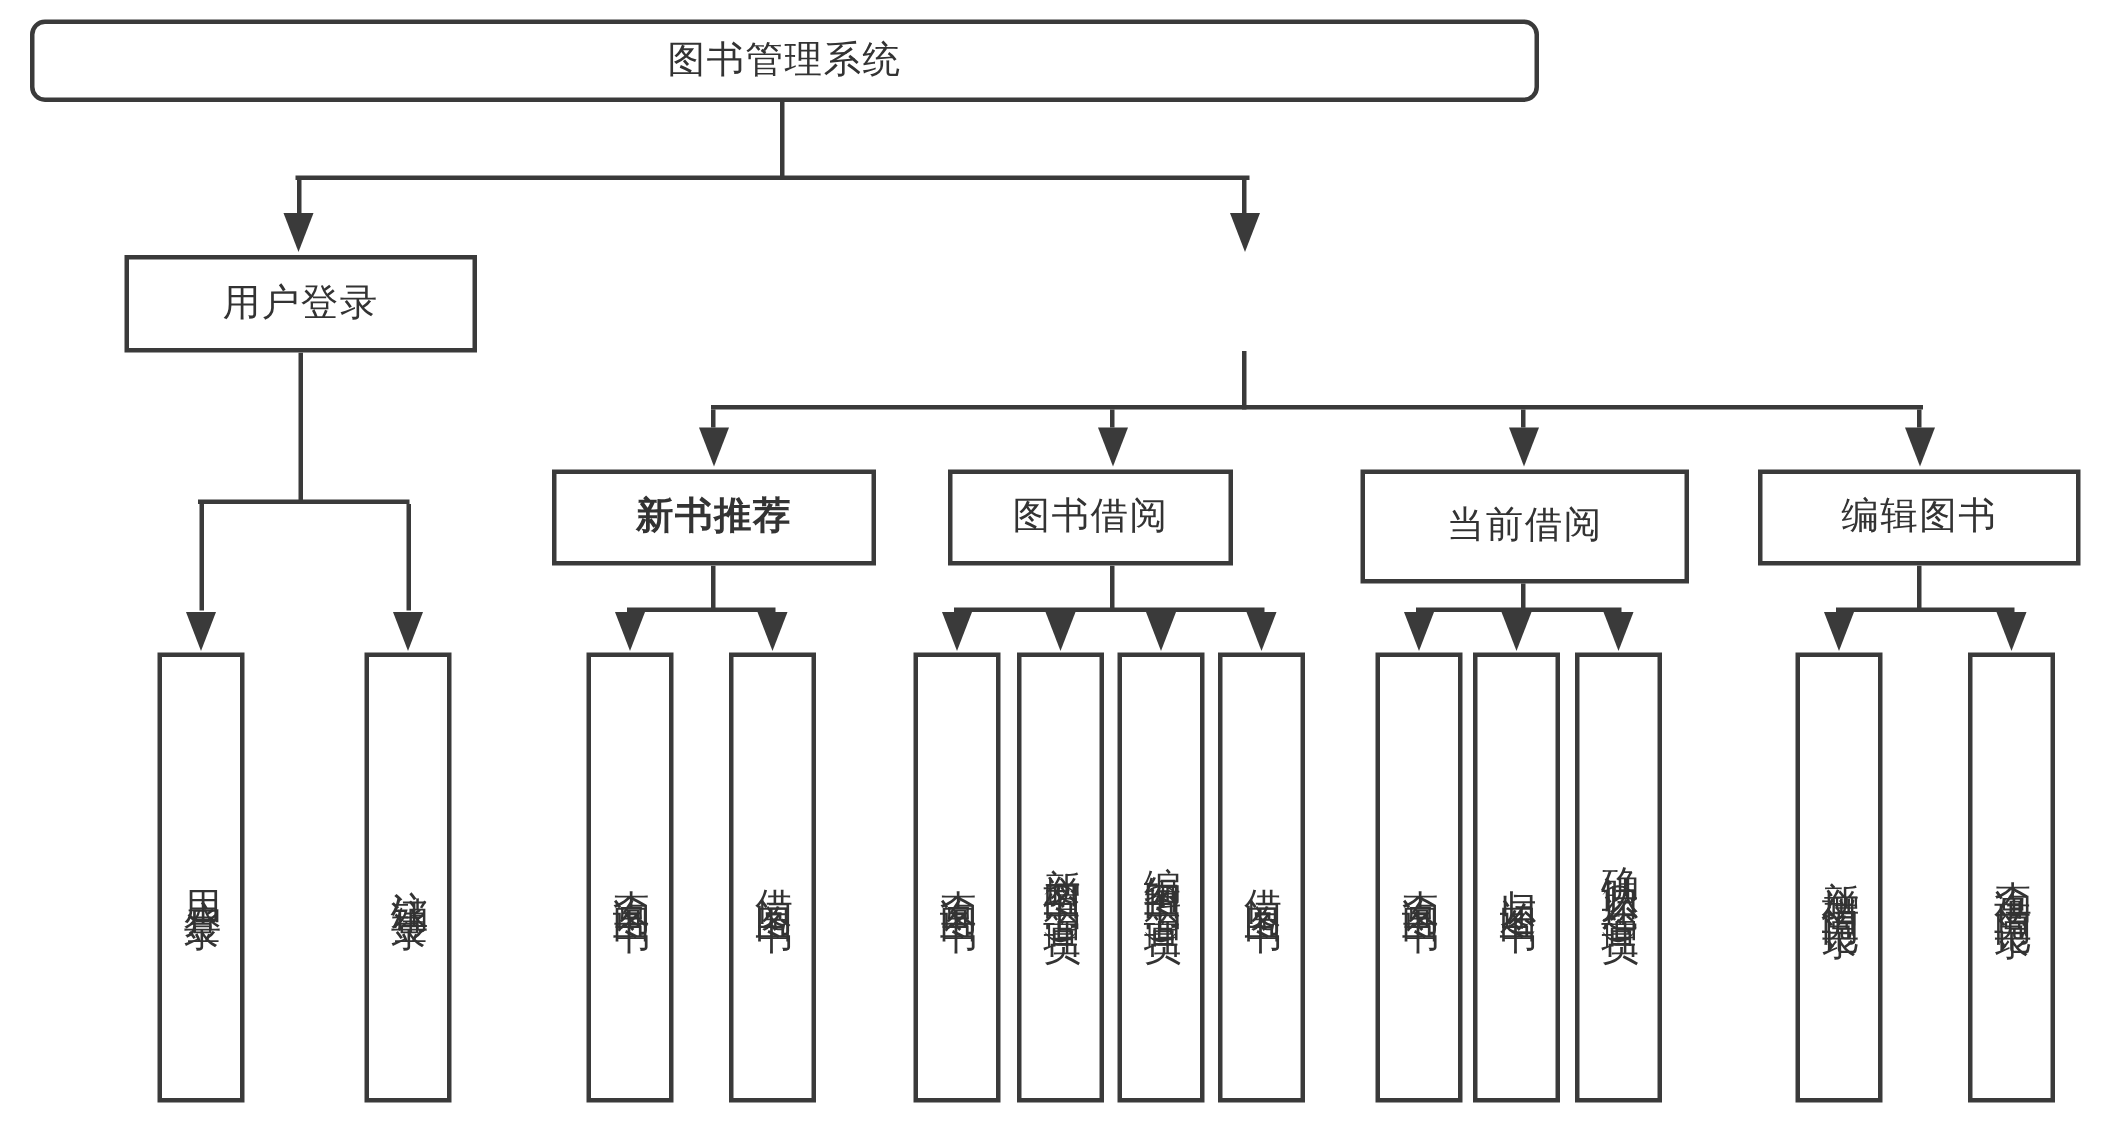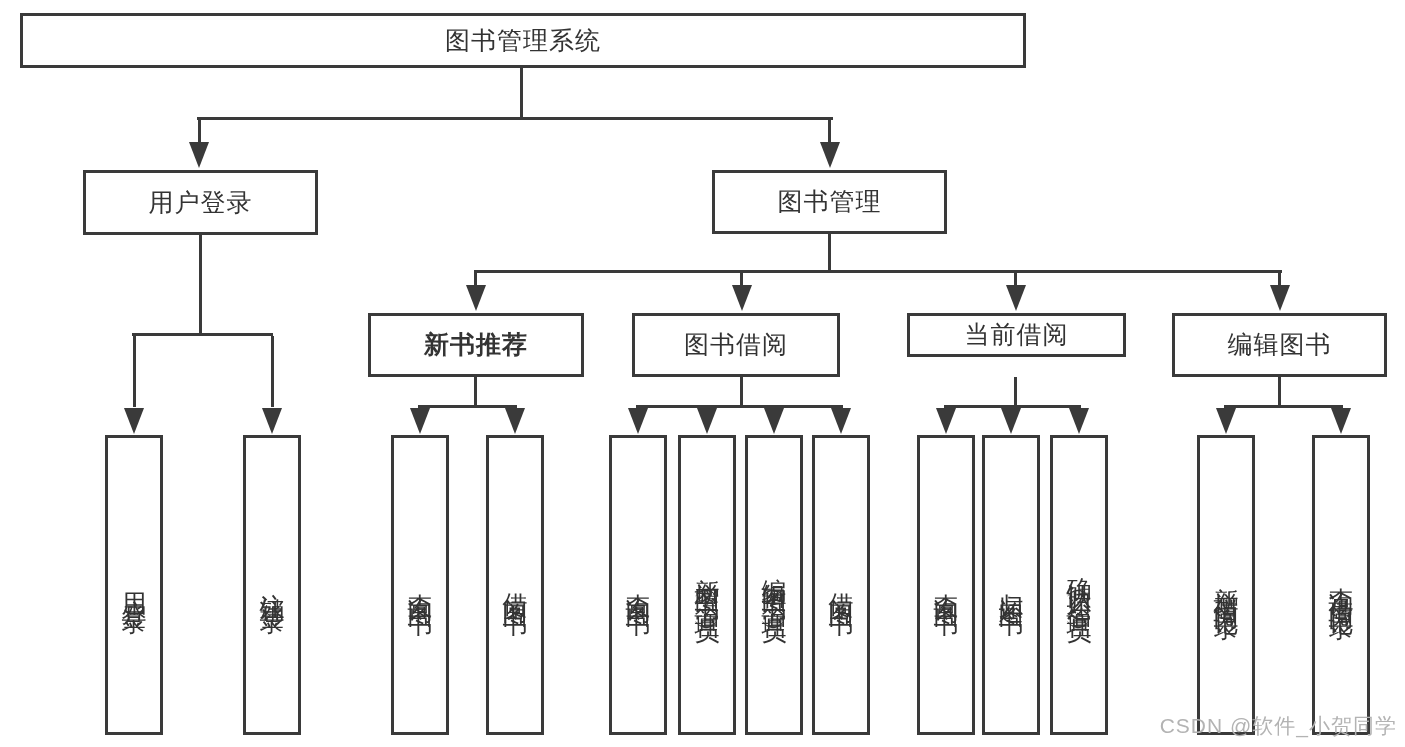--- a/index.html
+++ b/index.html
@@ -27,36 +27,33 @@
   .watermark{
     position:absolute;top:712px;right:8px;font-size:21px;color:#b3b3b3;
     white-space:nowrap;z-index:5;letter-spacing:1px;
   }
 </style>
 </head>
 <body>
 
 <div class="stage">
 
-  <div class="box" style="left:20px;top:13px;width:1006px;height:55px;">
+  <div class="box" style="left:20px;top:13px;width:1006px;height:55px;border-radius:10px;">
     <span class="lbl">图书管理系统</span>
   </div>
 
   <div class="vl" style="left:520px;top:68px;height:52px;"></div>
   <div class="hl" style="left:197px;top:117px;width:636px;"></div>
   <div class="vl" style="left:198px;top:120px;height:22px;"></div>
   <div class="vl" style="left:828px;top:120px;height:22px;"></div>
   <div class="ar" style="left:189px;top:142px;"></div>
   <div class="ar" style="left:820px;top:142px;"></div>
 
   <div class="box" style="left:83px;top:170px;width:235px;height:65px;">
     <span class="lbl">用户登录</span>
-  </div>
-  <div class="box" style="left:712px;top:170px;width:235px;height:64px;">
-    <span class="lbl">图书管理</span>
   </div>
 
   <div class="vl" style="left:199px;top:235px;height:101px;"></div>
   <div class="hl" style="left:132px;top:333px;width:141px;"></div>
   <div class="vl" style="left:133px;top:336px;height:71px;"></div>
   <div class="vl" style="left:271px;top:336px;height:71px;"></div>
   <div class="ar" style="left:124px;top:408px;"></div>
   <div class="ar" style="left:262px;top:408px;"></div>
 
   <div class="vl" style="left:828px;top:234px;height:39px;"></div>
@@ -66,24 +63,24 @@
   <div class="vl" style="left:1014px;top:273px;height:12px;"></div>
   <div class="vl" style="left:1278px;top:273px;height:12px;"></div>
   <div class="ar" style="left:466px;top:285px;"></div>
   <div class="ar" style="left:732px;top:285px;"></div>
   <div class="ar" style="left:1006px;top:285px;"></div>
   <div class="ar" style="left:1270px;top:285px;"></div>
 
   <div class="box" style="left:368px;top:313px;width:216px;height:64px;font-weight:bold;">
     <span class="lbl">新书推荐</span>
   </div>
-  <div class="box" style="left:632px;top:313px;width:208px;height:64px;">
+  <div class="box" style="left:632px;top:313px;width:190px;height:64px;">
     <span class="lbl">图书借阅</span>
   </div>
-  <div class="box" style="left:907px;top:313px;width:219px;height:44px;">
+  <div class="box" style="left:907px;top:313px;width:219px;height:76px;">
     <span class="lbl">当前借阅</span>
   </div>
   <div class="box" style="left:1172px;top:313px;width:215px;height:64px;">
     <span class="lbl">编辑图书</span>
   </div>
 
   <div class="vl" style="left:474px;top:377px;height:31px;"></div>
   <div class="hl" style="left:418px;top:405px;width:99px;"></div>
   <div class="ar" style="left:410px;top:408px;"></div>
   <div class="ar" style="left:505px;top:408px;"></div>
@@ -143,15 +140,14 @@
     <span class="lbl">确认归还（管理员）</span>
   </div>
 
   <div class="box leaf" style="left:1197px;top:435px;width:58px;height:300px;">
     <span class="lbl">新增借阅记录</span>
   </div>
   <div class="box leaf" style="left:1312px;top:435px;width:58px;height:300px;">
     <span class="lbl">查询借阅记录</span>
   </div>
 
-  <div class="watermark">CSDN @软件_小贺同学</div>
 
 </div>
 
 </body></html>

